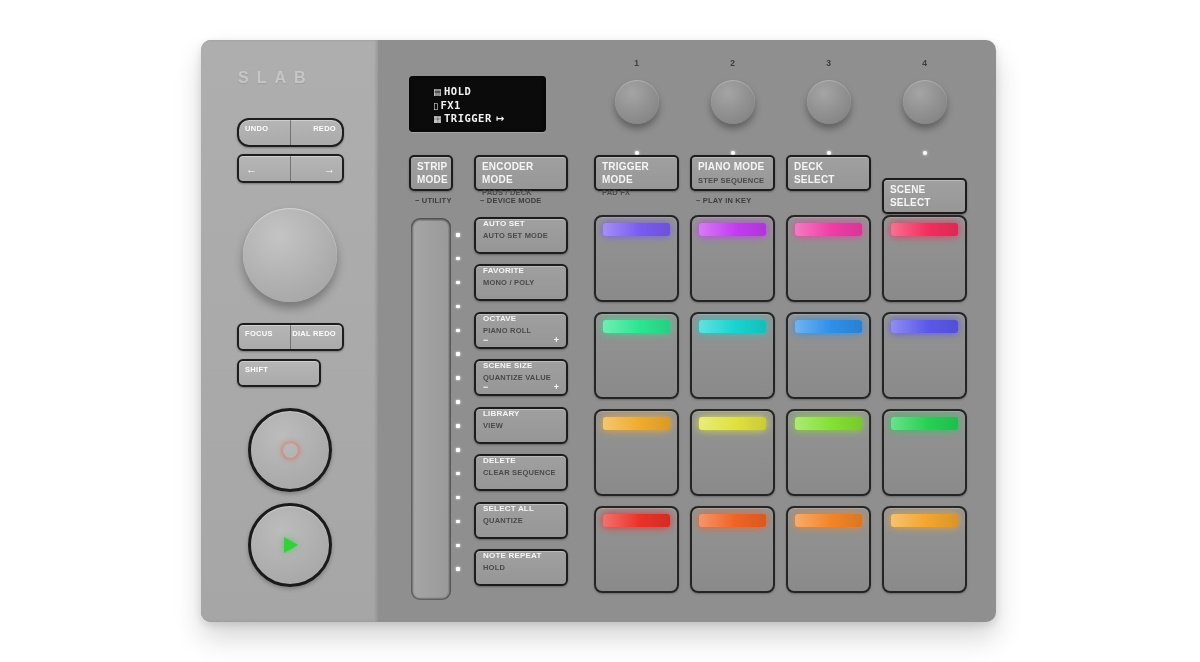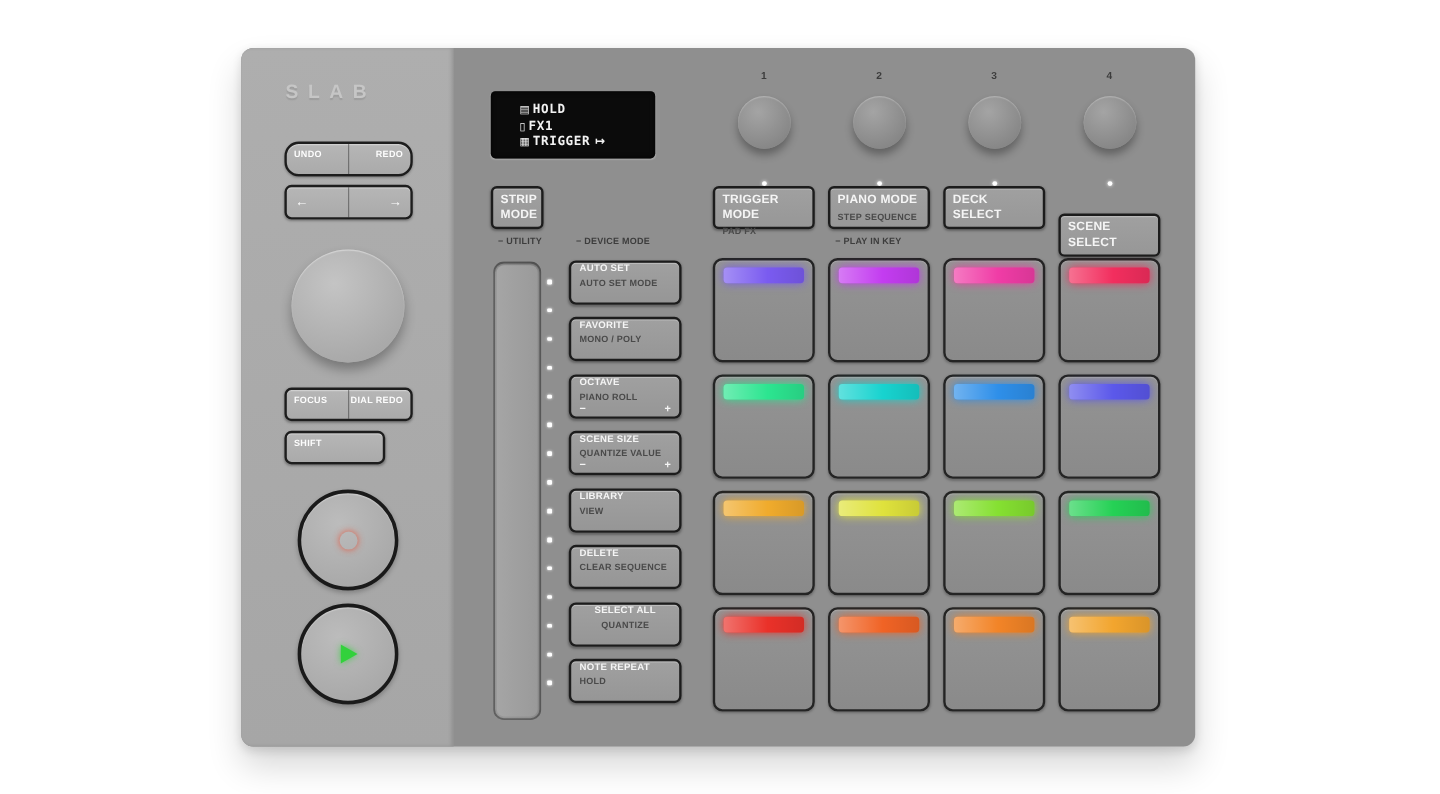--- a/index.html
+++ b/index.html
@@ -96,21 +96,21 @@
 
   .fn-btn{position:absolute;left:273px;width:94px;height:37px;
     background:linear-gradient(180deg,#a0a0a0,#969696);
     border:2px solid #1c1c1c;border-radius:6px;padding:0 7px;
     box-shadow:inset 0 1px 0 rgba(255,255,255,.28), 0 1px 2px rgba(0,0,0,.3);}
   .fn-title{font-size:8px;font-weight:bold;color:#f5f5f5;letter-spacing:.2px;}
   .fn-sub{font-size:7.5px;font-weight:bold;color:#4a4a4a;letter-spacing:.2px;margin-top:3px;}
   .fn-minus{position:absolute;left:7px;bottom:2px;font-size:9px;font-weight:bold;color:#f5f5f5;}
   .fn-plus{position:absolute;right:7px;bottom:2px;font-size:9px;font-weight:bold;color:#f5f5f5;}
   .fb-0{top:177px;} .fb-1{top:224px;} .fb-2{top:272px;} .fb-3{top:319px;}
-  .fb-4{top:367px;} .fb-5{top:414px;} .fb-6{top:462px;text-align:center;} .fb-7{top:509px;}
+  .fb-4{top:367px;} .fb-5{top:414px;} .fb-6{top:462px;} .fb-7{top:509px;}
 
   .pad-grid{position:absolute;left:393px;top:175px;width:373px;
     display:grid;grid-template-columns:repeat(4,85px);grid-auto-rows:87px;
     column-gap:11px;row-gap:10px;}
   .pad{position:relative;background:linear-gradient(180deg,#949494,#8a8a8a);
     border:2.5px solid #242424;border-radius:8px;
     box-shadow:inset 0 1px 1px rgba(255,255,255,.18), 0 1px 2px rgba(0,0,0,.25);}
   .pad-light{position:absolute;left:7px;right:7px;top:6px;height:13px;border-radius:3px;}
   .pad-light::after{content:'';position:absolute;inset:0;border-radius:inherit;
     background:linear-gradient(90deg,rgba(255,255,255,.32),rgba(255,255,255,0) 55%,rgba(0,0,0,.10));}
@@ -192,20 +192,24 @@
   <div class="knob-cell">
     <div class="knob-number">4</div>
     <div class="knob-body"></div>
     <div class="knob-led"></div>
   </div>
 </div>
 
   <div class="mode-btn mb-strip">
     <div class="mode-title">STRIP MODE</div>
   </div>
+  <div class="mode-btn mb-encoder">
+    <div class="mode-title">ENCODER MODE</div>
+    <div class="mode-sub">PADS / DECK</div>
+  </div>
   <div class="mode-btn mb-trigger">
     <div class="mode-title">TRIGGER MODE</div>
     <div class="mode-sub">PAD FX</div>
   </div>
   <div class="mode-btn mb-piano">
     <div class="mode-title">PIANO MODE</div>
     <div class="mode-sub">STEP SEQUENCE</div>
   </div>
   <div class="mode-btn mb-deck">
     <div class="mode-title">DECK SELECT</div>

